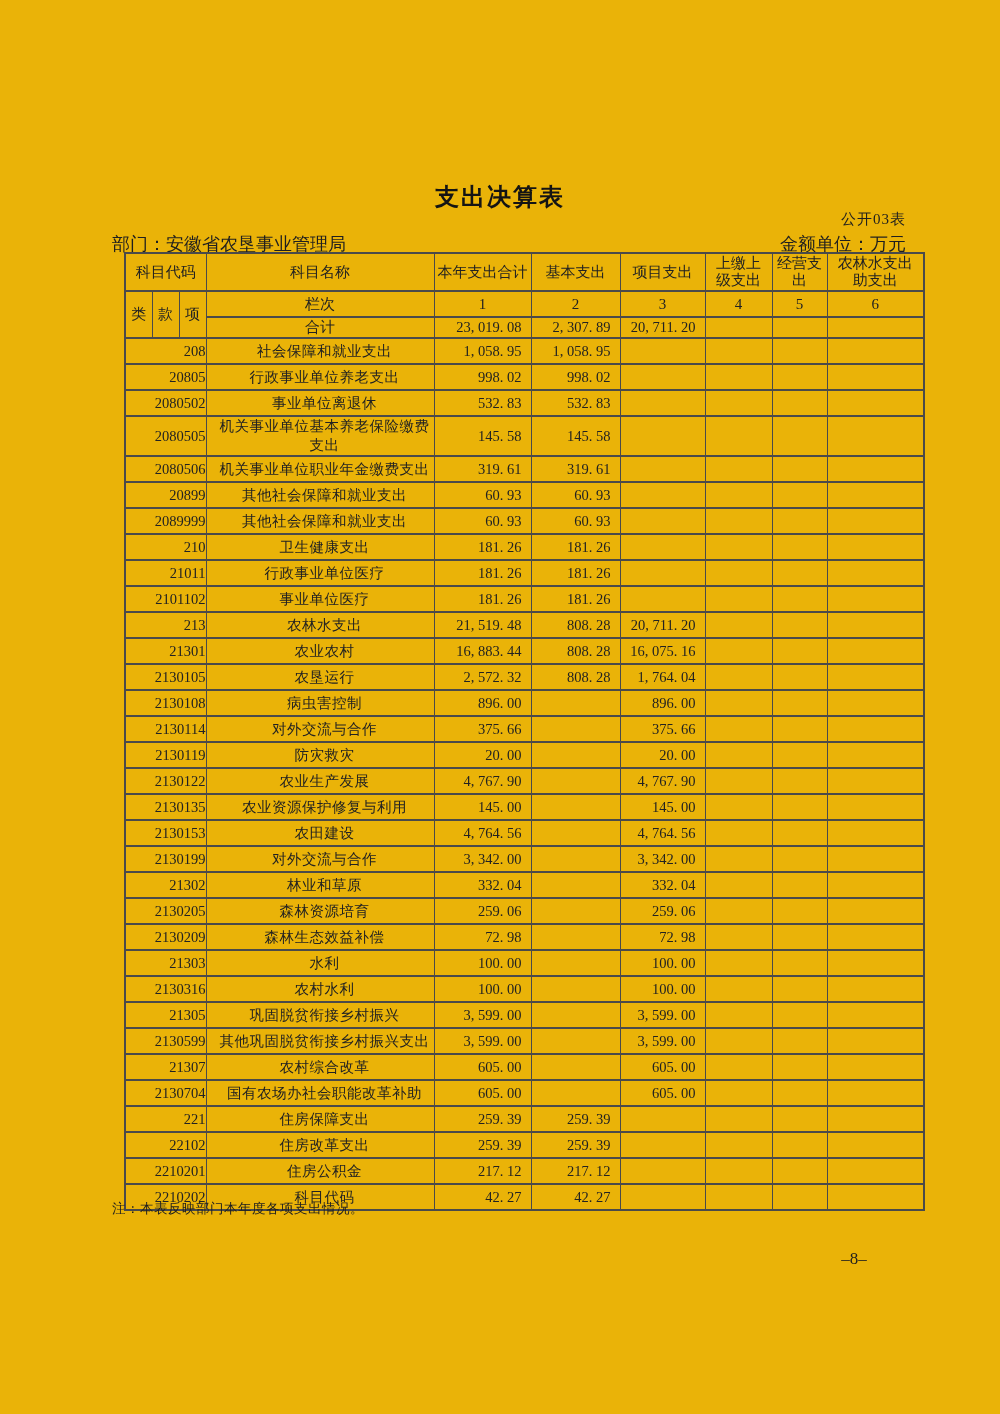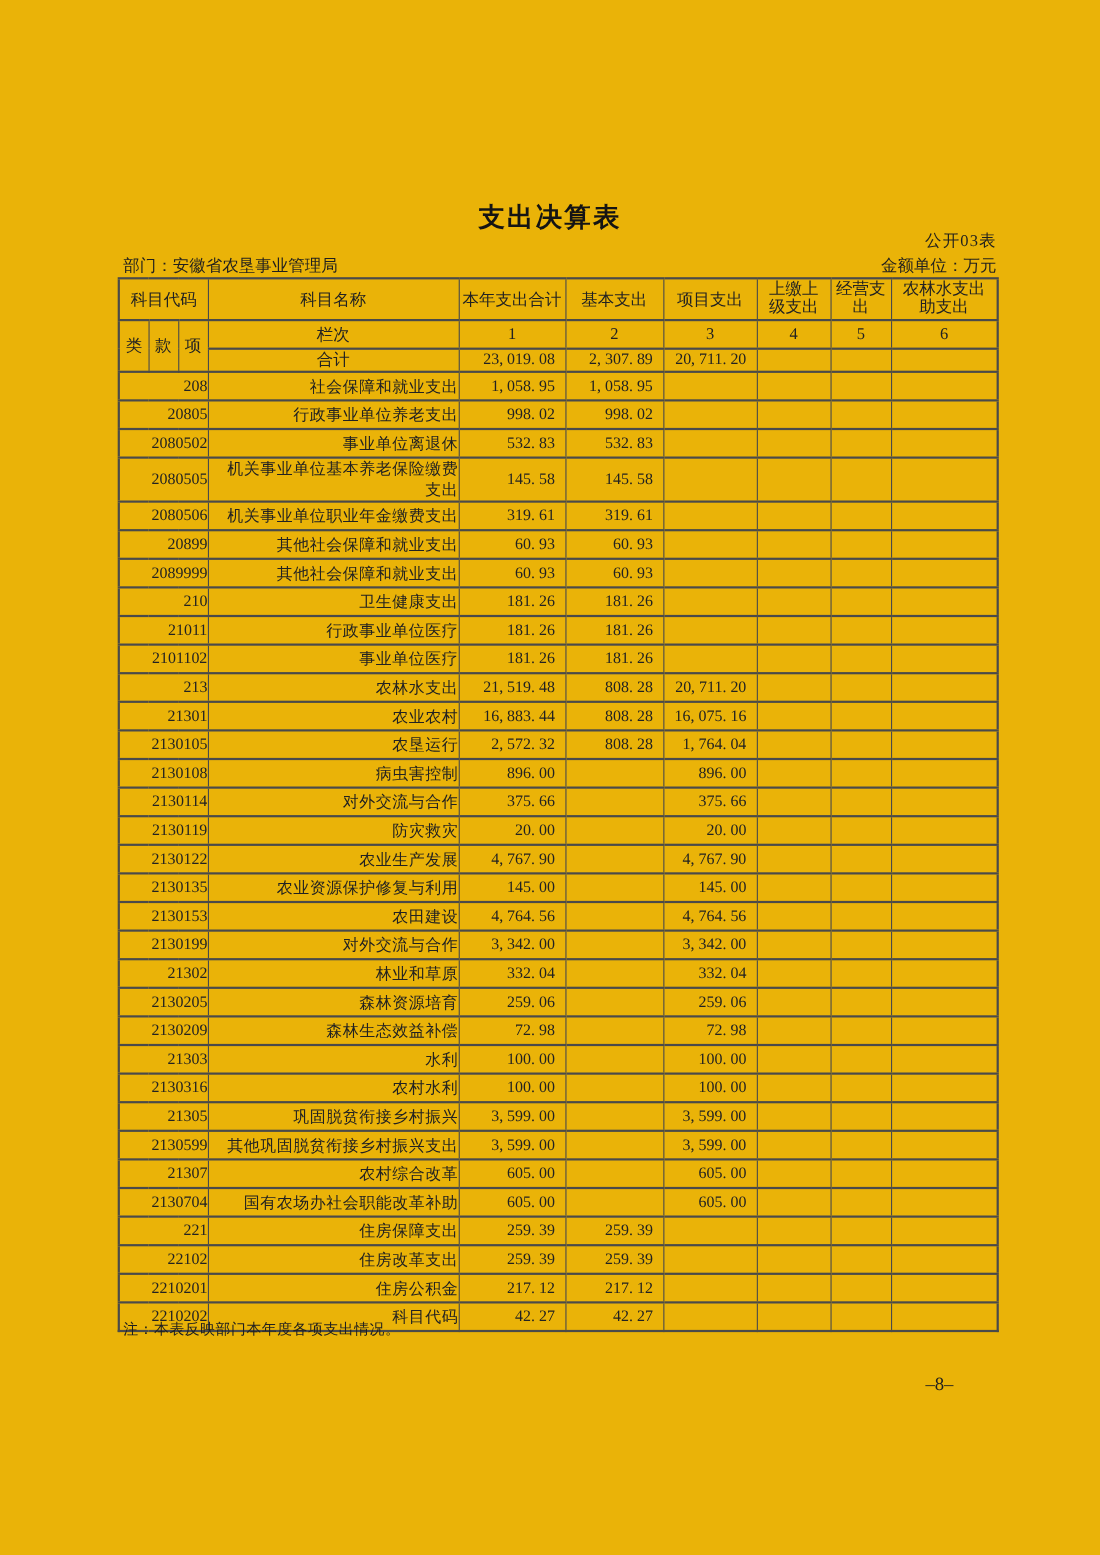--- a/index.html
+++ b/index.html
@@ -19,25 +19,25 @@
     font-weight:bold;font-size:24px;letter-spacing:2px;
     color:#141414;
   }
   .tag-line{
     position:absolute;top:210px;left:107px;width:799px;
     text-align:right;font-size:15px;letter-spacing:1px;
   }
   .meta-line{
     position:absolute;top:232px;left:107px;width:799px;
     display:flex;justify-content:space-between;
-    font-size:15px;
+    font-size:18px;
   }
   .meta-line .dept{padding-left:5px;}
   table.budget{
-    position:absolute;top:252px;left:107px;
+    position:absolute;top:252px;left:124px;
     width:799px;table-layout:fixed;
     border-collapse:collapse;
     border:2px solid #4a4a4a;
     font-size:15px;
   }
   .budget th,.budget td{
     border:1px solid #4a4a4a;
     border-top:2px solid #4a4a4a;
     padding:0;
     font-weight:normal;
@@ -45,21 +45,21 @@
     vertical-align:middle;
     overflow:hidden;
     color:#222;
   }
   .budget thead tr.r1{height:38px;}
   .budget thead tr.r2{height:26px;}
   .budget thead tr.r3{height:14px;}
   .budget tbody tr{height:26px;}
   .budget .th-wrap{white-space:pre-line;line-height:17px;}
   .budget td.code{text-align:right;padding-left:7px;font-size:14.5px;}
-  .budget td.name{text-align:right;padding-left:9px;font-size:14.5px;letter-spacing:0.5px;}
+  .budget td.name{text-align:center;padding-left:9px;font-size:14.5px;letter-spacing:0.5px;}
   .budget td.num{text-align:right;padding-right:9px;font-size:14.5px;}
   .note-line{
     position:absolute;top:1200px;left:112px;
     font-size:13.5px;letter-spacing:0.5px;
   }
   .page-number{
     position:absolute;top:1249px;left:828px;width:52px;
     text-align:center;font-size:17px;
   }
 </style>

